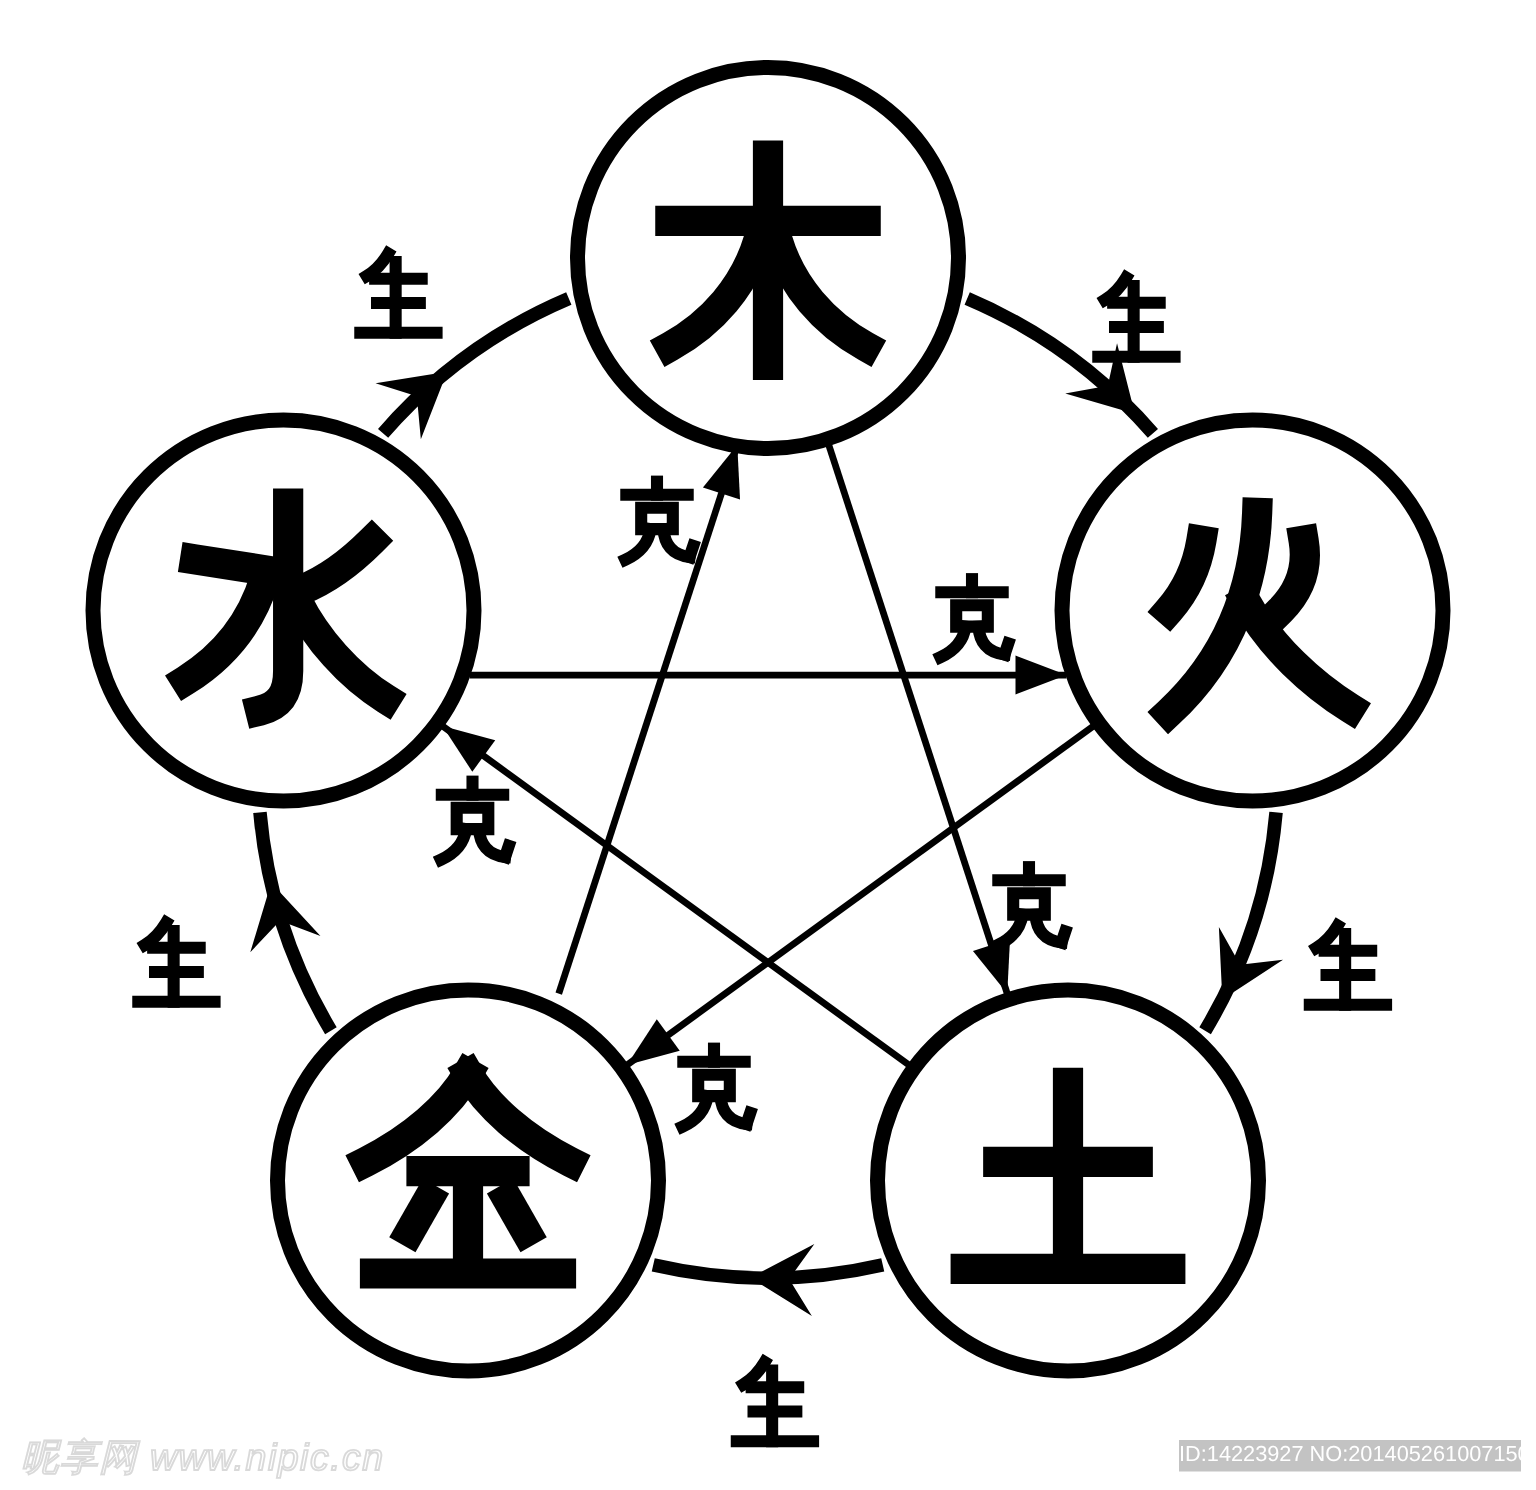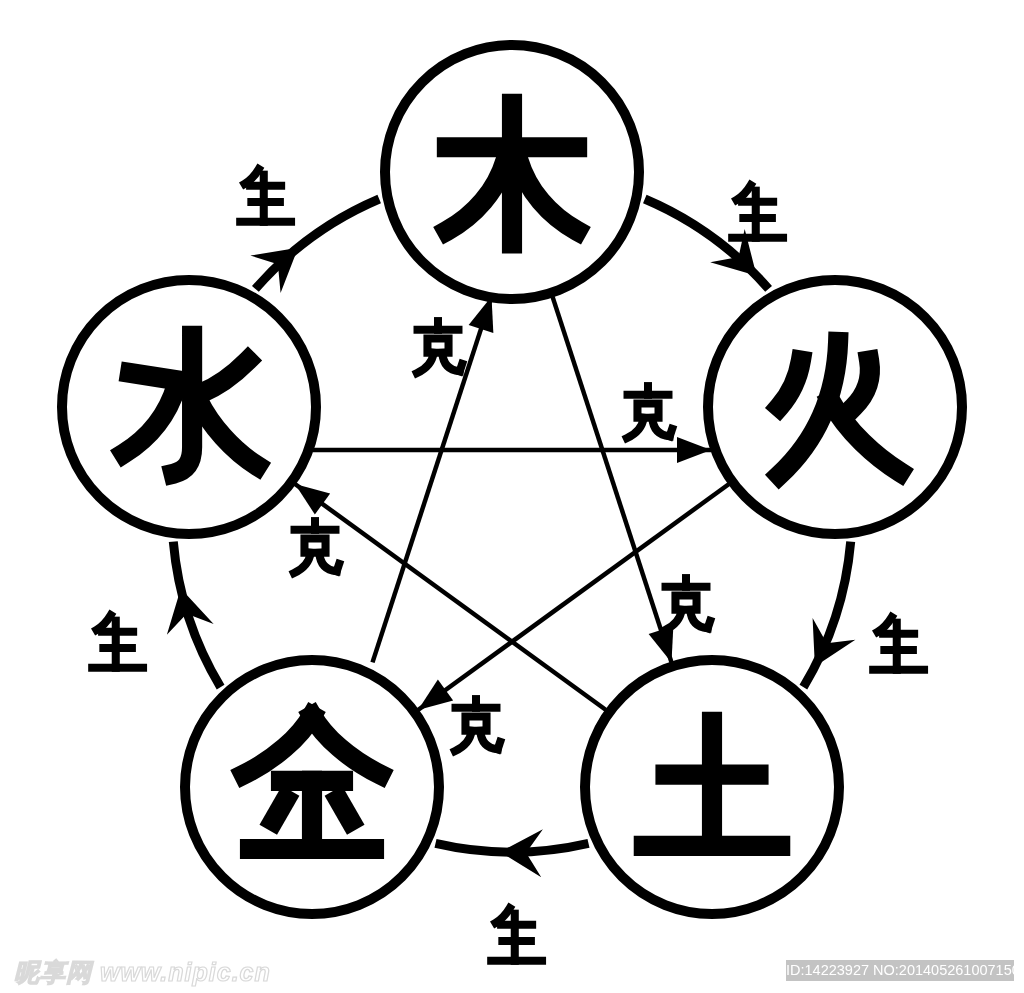--- a/index.html
+++ b/index.html
@@ -6,21 +6,21 @@
   .stage{position:relative;width:1024px;height:993px;background:#fff;overflow:hidden;
          font-family:"Liberation Sans",sans-serif;}
   .diagram-svg{position:absolute;left:0;top:0;}
   .ink-stroke{fill:none;stroke:#000;stroke-linecap:square;stroke-linejoin:miter;}
   .ring-arc{fill:none;stroke:#000;stroke-width:9;}
   .ke-line{fill:none;stroke:#000;stroke-width:4.5;}
   .node-circle{fill:#fff;stroke:#000;stroke-width:10;}
   .head{fill:#000;stroke:none;}
   .watermark-site{
     position:absolute;left:14px;top:957px;height:30px;line-height:30px;
-    font-size:25px;font-weight:bold;font-style:italic;letter-spacing:1px;
+    font-size:25px;font-weight:normal;font-style:italic;letter-spacing:1px;
     color:#fff;-webkit-text-stroke:1.2px #d9d9d9;text-shadow:0 0 1px #e2e2e2;
     white-space:nowrap;user-select:none;}
   .watermark-badge{
     position:absolute;left:786px;top:960px;width:228px;height:21px;
     background:#c3c3c3;color:#fff;font-size:14.5px;line-height:21px;
     text-align:center;white-space:nowrap;user-select:none;}
 </style>
 </head>
 <body>
 

